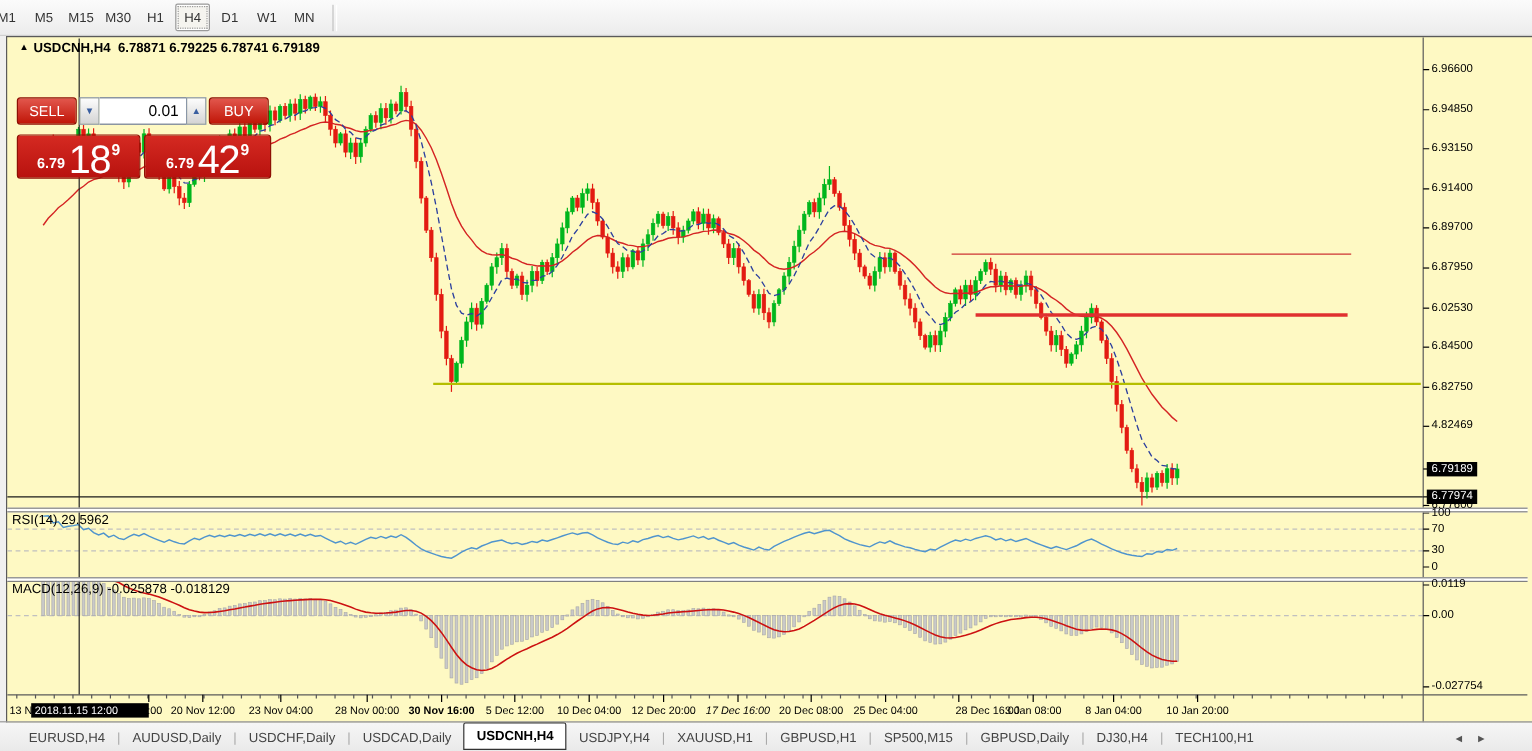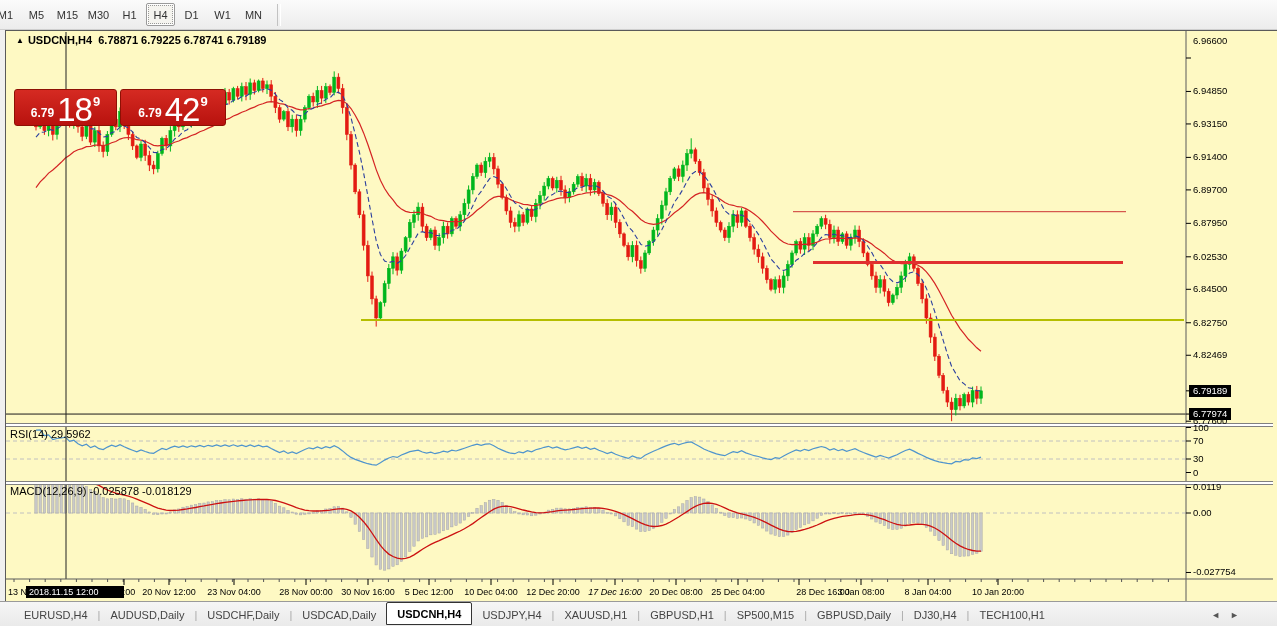--- a/index.html
+++ b/index.html
@@ -879,21 +879,21 @@
 
     <div id="chart-title"><span class="mark">▲</span><span>USDCNH,H4</span>&nbsp;&nbsp;<span>6.78871 6.79225 6.78741 6.79189</span></div>
 
     <div class="ind-label" style="top:397px;">RSI(14) 29.5962</div>
     <div class="ind-label" style="top:454px;">MACD(12,26,9) -0.025878 -0.018129</div>
 
     <div class="splitter" style="top:392px;"></div>
     <div class="splitter" style="top:450px;"></div>
 
     <div id="axis-labels">
-        <div class="plabel" style="top: 4px;">6.96600</div>
+        <div class="plabel" style="top: 21px;">6.96600</div>
         <div class="plabel" style="top: 54.453px;">6.94850</div>
         <div class="plabel" style="top: 86.9502px;">6.93150</div>
         <div class="plabel" style="top: 120.403px;">6.91400</div>
         <div class="plabel" style="top: 152.9px;">6.89700</div>
         <div class="plabel" style="top: 186.353px;">6.87950</div>
         <div class="plabel" style="top: 219.806px;">6.02530</div>
         <div class="plabel" style="top: 252.304px;">6.84500</div>
         <div class="plabel" style="top: 285.757px;">6.82750</div>
         <div class="plabel" style="top: 318.254px;">4.82469</div>
         <div class="plabel" style="top: 384.204px;">6.77600</div>
@@ -906,35 +906,48 @@
         <div class="plabel" style="top: 450.498px;">0.0119</div>
         <div class="plabel" style="top: 476px;">0.00</div>
         <div class="plabel" style="top: 535.477px;">-0.027754</div>
       </div>
     <div id="time-labels">
         <div class="tlabel left" style="left: 2px;">13 Nov</div>
         <div class="tlabel" style="left: 118px;">20:00</div>
         <div class="tlabel" style="left: 163px;">20 Nov 12:00</div>
         <div class="tlabel" style="left: 228px;">23 Nov 04:00</div>
         <div class="tlabel" style="left: 300px;">28 Nov 00:00</div>
-        <div class="tlabel" style="left: 362px;">30 Nov 16:00</div>
+        <div class="tlabel" style="left: 362px; font-weight: bold;">30 Nov 16:00</div>
         <div class="tlabel" style="left: 423px;">5 Dec 12:00</div>
         <div class="tlabel" style="left: 485px;">10 Dec 04:00</div>
         <div class="tlabel" style="left: 547px;">12 Dec 20:00</div>
         <div class="tlabel" style="left: 609px; font-style: italic;">17 Dec 16:00</div>
         <div class="tlabel" style="left: 670px;">20 Dec 08:00</div>
         <div class="tlabel" style="left: 732px;">25 Dec 04:00</div>
         <div class="tlabel" style="left: 793px; margin-left: 24px;">28 Dec 16:00</div>
         <div class="tlabel" style="left: 855px;">3 Jan 08:00</div>
         <div class="tlabel" style="left: 922px;">8 Jan 04:00</div>
         <div class="tlabel" style="left: 992px;">10 Jan 20:00</div>
       </div>
     <div id="time-box" style="left: 20px; width: 92px;">2018.11.15 12:00</div>
 
     <div id="trade">
+      <div class="row1">
+        <div class="tbtn">SELL</div>
+        <div class="gap"></div>
+        <div class="spin">
+            <span>▼</span>
+          </div>
+        <input id="lot-input" value="0.01" style="">
+        <div class="spin">
+            <span>▲</span>
+          </div>
+        <div class="gap"></div>
+        <div class="tbtn">BUY</div>
+      </div>
       <div class="row2">
         <div class="quote-box" id="bid-box">
           <span class="small">6.79</span>
             <span class="big">18</span>
             <span class="sup">9</span>
         </div>
         <div class="quote-box" id="ask-box">
           <span class="small">6.79</span>
             <span class="big">42</span>
             <span class="sup">9</span>

